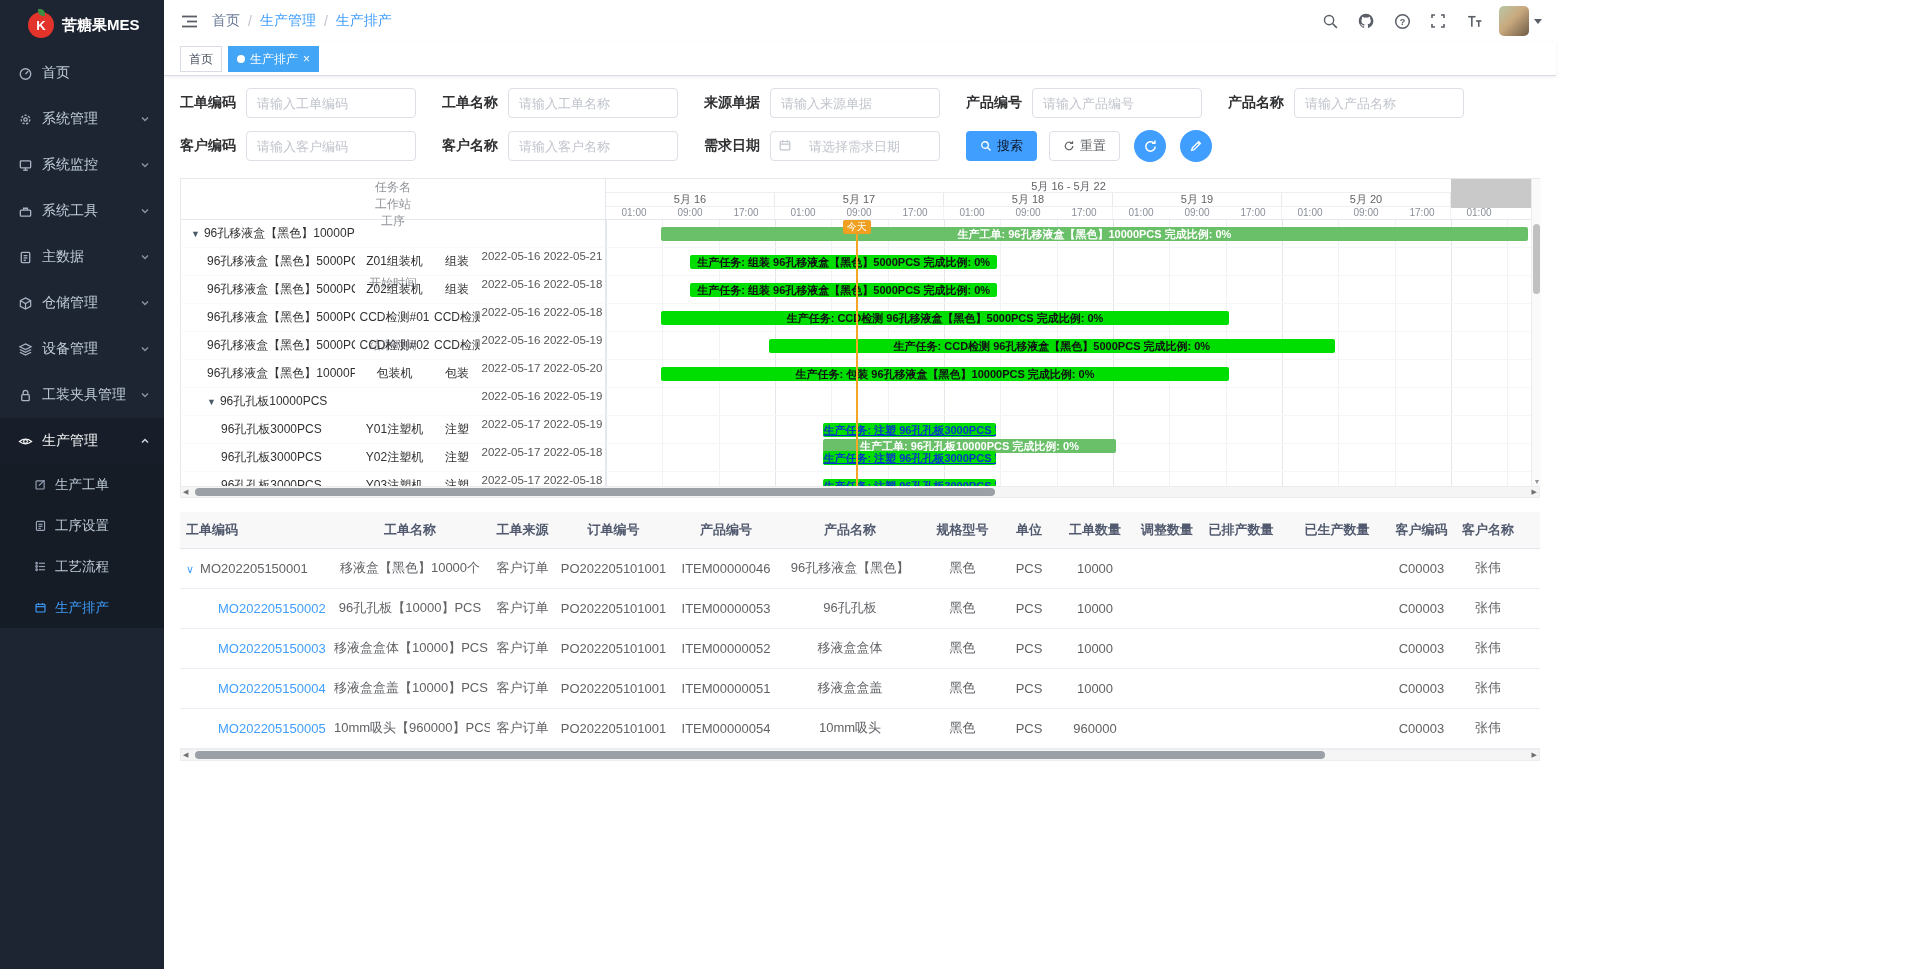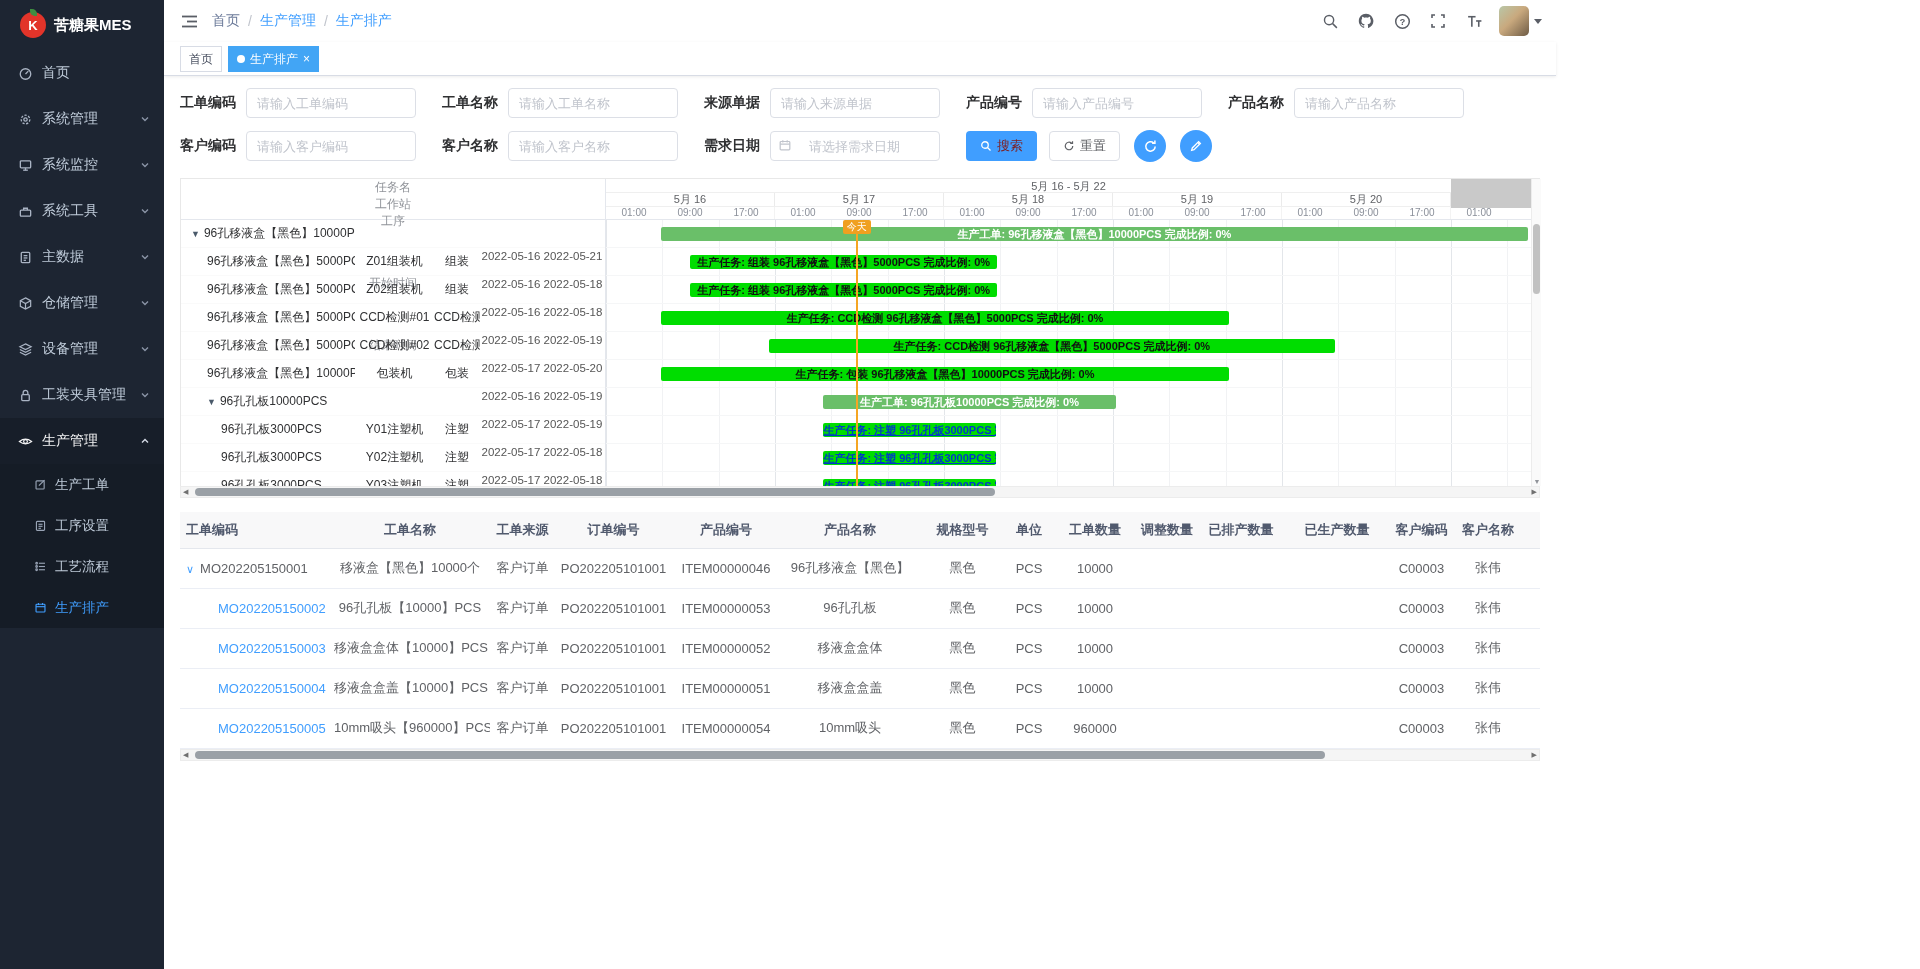--- a/index.html
+++ b/index.html
@@ -1,21 +1,21 @@
 <!DOCTYPE html>
 <html><head>
 <meta charset="utf-8">
 <style>
   * { margin:0; padding:0; box-sizing:border-box; }
   html,body { width:1920px; height:969px; background:#fff; font-family:"Liberation Sans","DejaVu Sans",sans-serif; overflow:hidden; }
   .app { display:flex; width:1556px; height:969px; background:#fff; }
 
   
   .sidebar { width:164px; background:#1d2532; flex-shrink:0; display:flex; flex-direction:column; }
-  .logo { height:50px; display:flex; align-items:center; padding-left:20px; gap:8px; cursor:pointer; }
+  .logo { height:50px; display:flex; align-items:center; padding-left:28px; gap:8px; cursor:pointer; }
   .logo-badge { width:26px; height:26px; border-radius:50%; background:#e2342a; position:relative; flex-shrink:0; }
   .logo-badge:before { content:""; position:absolute; left:10px; top:-3px; width:7px; height:7px; background:#3e8e41; border-radius:0 70% 0 70%; }
   .logo-badge:after { content:"K"; position:absolute; left:0; top:0; right:0; bottom:0; color:#fff; font-size:13px; font-weight:bold; display:flex; align-items:center; justify-content:center; }
   .logo-title { color:#fff; font-size:15px; font-weight:bold; white-space:nowrap; }
   .menu { flex:1; }
   .m-item { height:46px; display:flex; align-items:center; padding:0 14px 0 18px; color:#bfcbd9; font-size:14px; cursor:pointer; }
   .m-item .icon { margin-right:9px; }
   .m-item .m-label { flex:1; white-space:nowrap; overflow:hidden; }
   .m-item.active-parent { color:#f4f4f5; background:rgba(0,0,0,.18); }
   .submenu { background:#151c26; }
@@ -49,21 +49,21 @@
   .filters { padding:12px 16px 2px; }
   .f-row { display:flex; align-items:center; margin-bottom:12px; }
   .f-field { display:flex; align-items:center; margin-right:26px; }
   .f-label { font-size:14px; font-weight:bold; color:#303133; margin-right:10px; white-space:nowrap; }
   .f-input { width:170px; height:30px; border:1px solid #dcdfe6; border-radius:4px; padding:0 10px; font-size:13px; color:#606266; font-family:inherit; }
   .f-input::placeholder { color:#c0c4cc; }
   .date-wrap { position:relative; }
   .date-wrap .f-input { padding-left:38px; }
   .date-ic { position:absolute; left:8px; top:7px; }
   .btn { height:30px; border-radius:4px; font-size:13px; display:inline-flex; align-items:center; gap:5px; padding:0 13px; cursor:pointer; border:1px solid transparent; font-family:inherit; }
-  .btn-primary { background:#409eff; color:#7f1d1d; }
+  .btn-primary { background:#409eff; color:#0f172a; }
   .btn-plain { background:#fff; color:#606266; border-color:#dcdfe6; }
   .btn-circle { width:32px; height:32px; border-radius:50%; background:#409eff; color:#fff; display:inline-flex; align-items:center; justify-content:center; cursor:pointer; border:none; margin-left:14px; }
 
   
   .gantt-wrap { margin:2px 16px 8px; }
   .gantt { display:flex; border:1px solid #e8e8e8; border-bottom:none; }
   .g-left { width:425px; border-right:1px solid #e4e7ed; flex-shrink:0; }
   .g-head { height:41px; display:flex; align-items:center; border-bottom:1px solid #e4e7ed; color:#909399; font-size:12px;flex-direction:column; }
   .g-hc { text-align:center; }
   .w-task { width:174px; } .w-st { width:79px; } .w-pr { width:46px; } .w-dt { width:62px;margin-top:45px; }
@@ -604,21 +604,21 @@
             <div class="t-row">
                 <div class="bar task" style="left: 5.9%; width: 61.5%;"><span>生产任务: CCD检测 96孔移液盒【黑色】5000PCS 完成比例: 0%</span></div>
               </div>
             <div class="t-row">
                 <div class="bar task" style="left: 17.6%; width: 61.2%;"><span>生产任务: CCD检测 96孔移液盒【黑色】5000PCS 完成比例: 0%</span></div>
               </div>
             <div class="t-row">
                 <div class="bar task" style="left: 5.9%; width: 61.5%;"><span>生产任务: 包装 96孔移液盒【黑色】10000PCS 完成比例: 0%</span></div>
               </div>
             <div class="t-row">
-                <div class="bar order" style="left: 23.5%; width: 31.6%;"><span>生产工单: 96孔孔板10000PCS 完成比例: 0%</span></div>
+                <div class="bar order" style="left: 23.5%; width: 31.6%; margin-top: 44px;"><span>生产工单: 96孔孔板10000PCS 完成比例: 0%</span></div>
               </div>
             <div class="t-row">
                 <div class="bar task sel" style="left: 23.5%; width: 18.7%;"><span>生产任务: 注塑 96孔孔板3000PCS 完成比例: 0%</span></div>
               </div>
             <div class="t-row">
                 <div class="bar task sel" style="left: 23.5%; width: 18.7%;"><span>生产任务: 注塑 96孔孔板3000PCS 完成比例: 0%</span></div>
               </div>
             <div class="t-row">
                 <div class="bar task sel" style="left: 23.5%; width: 18.7%;"><span>生产任务: 注塑 96孔孔板3000PCS 完成比例: 0%</span></div>
               </div>

